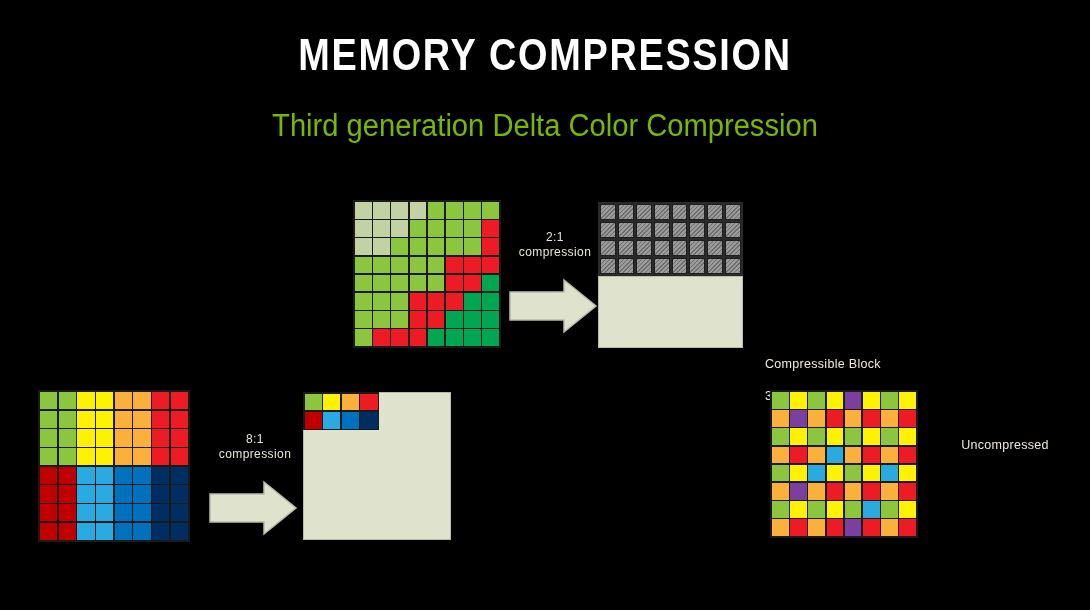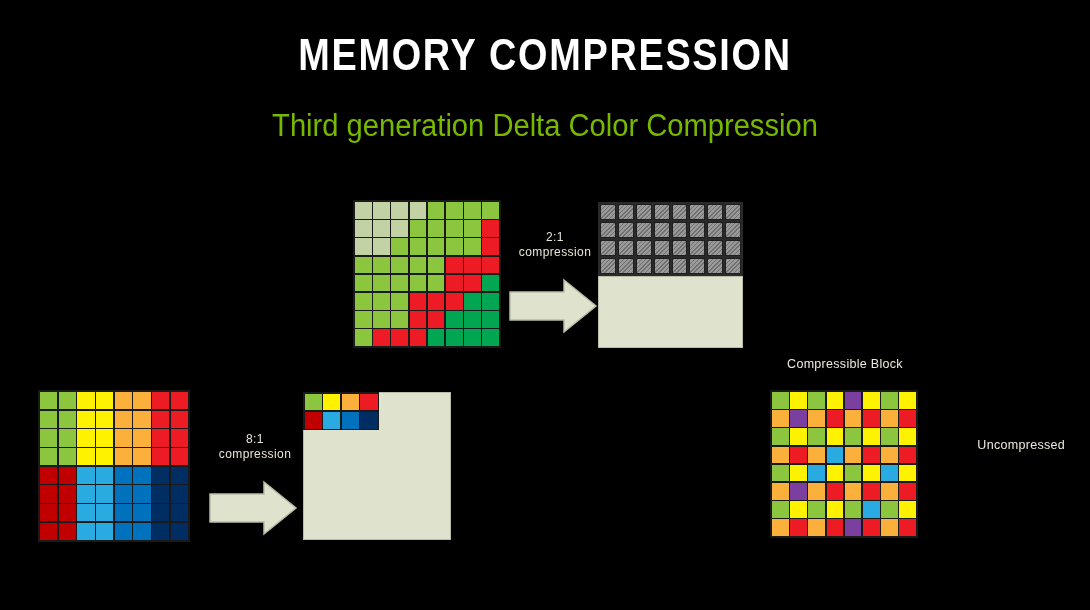--- a/index.html
+++ b/index.html
@@ -91,24 +91,24 @@
   .arrow-svg { position:absolute; }
 
   
   .caption {
     position:absolute;
     color:#efeade;
     font-family:"Liberation Sans", sans-serif;
     font-size:12.5px;
     line-height:16px;
     letter-spacing:0.3px;
-    text-align:center;
+    text-align:left;
     white-space:pre-line;
   }
-  .caption.left-align { text-align:right; }
+  .caption.left-align { text-align:center; }
 </style>
 </head>
 <body>
 
 <div id="slide">
 
   <div id="title">MEMORY COMPRESSION</div>
   <div id="subtitle">Third generation Delta Color Compression</div>
 
   <div class="grid gap1" id="green-source" style="left: 353px; top: 200px; width: 148px; height: 148px; grid-template-columns: repeat(8, 1fr); grid-template-rows: repeat(8, 1fr); background: rgb(26, 26, 26);">

